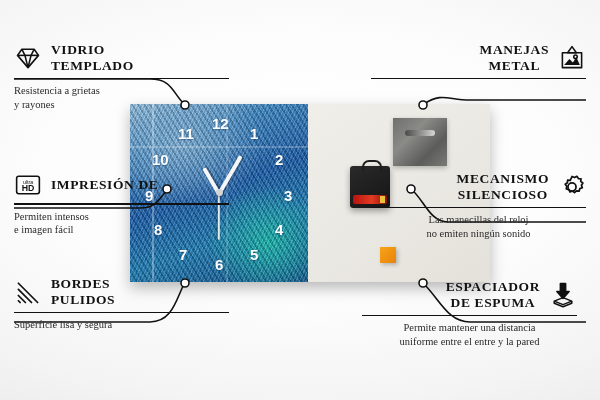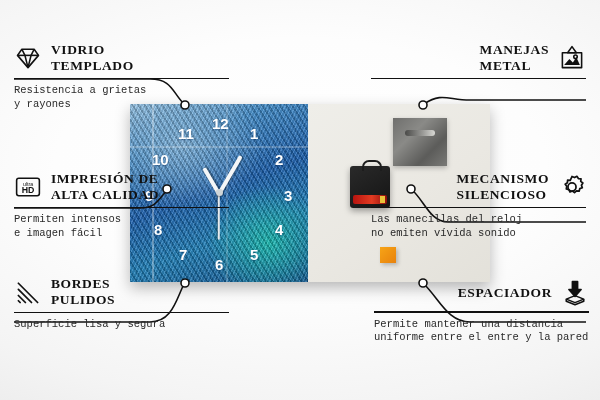--- a/index.html
+++ b/index.html
@@ -50,27 +50,27 @@
   .movement-loop{position:absolute;left:12px;top:-6px;width:16px;height:9px;
     border:2px solid #1d1d1d;border-bottom:none;border-radius:7px 7px 0 0;}
   .battery{position:absolute;left:3px;bottom:4px;width:34px;height:9px;border-radius:2px;
     background:linear-gradient(90deg,#b8140f 0%,#e23b22 55%,#8d0f0b 100%);}
   .battery-tip{position:absolute;right:2px;top:1px;width:5px;height:7px;background:#e8c23a;}
   .spacer{position:absolute;left:72px;top:143px;width:16px;height:16px;
     background:linear-gradient(135deg,#f7a417,#e8820c);box-shadow:2px 2px 4px rgba(0,0,0,.22);}
   
   .callout{position:absolute;width:215px;}
   .callout.left{text-align:left;}
-  .callout.right{text-align:left;}
+  .callout.right{text-align:center;}
   .c-head{display:flex;align-items:center;gap:9px;}
   .callout.right .c-head{justify-content:flex-end;}
   .c-title{font-family:"Liberation Serif",serif;font-weight:bold;font-size:13.5px;
     letter-spacing:.6px;color:#111;line-height:1.18;text-transform:uppercase;}
   .c-rule{height:1.6px;background:#111;margin:4px 0 5px;}
-  .c-sub{font-family:Liberation Mono, monospace;font-size:10.5px;color:#2a2a2a;line-height:1.32;}
+  .c-sub{font-family:Liberation Serif, serif;font-size:10.5px;color:#2a2a2a;line-height:1.32;}
   .c-icon{width:28px;height:28px;flex:0 0 28px;}
   .c-icon svg{display:block;width:28px;height:28px;}
   .lines{position:absolute;inset:0;pointer-events:none;}
 </style>
 </head>
 <body>
 
 <div id="stage">
 
   <div class="photo">
@@ -155,21 +155,20 @@
     <div class="c-head">
       <span class="c-icon">
         <svg viewBox="0 0 32 32">
           <rect x="3" y="6" width="26" height="20" rx="2.5" fill="none" stroke="#111" stroke-width="1.8"></rect>
           <text x="16" y="14.5" text-anchor="middle" font-family="Liberation Sans, sans-serif" font-size="6" fill="#111">ultra</text>
           <text x="16" y="23" text-anchor="middle" font-family="Liberation Sans, sans-serif" font-size="10" font-weight="bold" fill="#111">HD</text>
         </svg>
       </span>
       <span class="c-title">
         <span>IMPRESIÓN DE</span><br>
-        <span>ALTA CALIDAD</span>
       </span>
     </div>
     <div class="c-rule"></div>
     <div class="c-sub">
       <span>Permiten intensos</span><br>
       <span>e imagen fácil</span>
     </div>
   </div>
 
   <div class="callout left" style="left:14px;top:276px;">
@@ -226,28 +225,29 @@
             <g fill="none" stroke="#111" stroke-width="2" stroke-linejoin="round">
           <path d="M16 4 l3 1.2 2.6-1.4 1.7 2.6 3 .2 -.3 3 2.4 1.8 -1.6 2.6 1 2.9 -2.9 1 -.8 2.9 -3-.4 -2.2 2 -2.4-1.8 -2.8 1.1 -1.3-2.7 -2.9-.8 .5-3 -1.8-2.4 2.5-1.7 .3-3 3 .4z"></path>
           <circle cx="16" cy="16" r="4.6"></circle>
         </g>
           </svg>
       </span>
     </div>
     <div class="c-rule"></div>
     <div class="c-sub">
       <span>Las manecillas del reloj</span><br>
-      <span>no emiten vívida sonido</span>
-    </div>
-  </div>
-
-  <div class="callout right" style="left:374px;top:279px;">
+      <span>no emiten ningún sonido</span>
+    </div>
+  </div>
+
+  <div class="callout right" style="left:362px;top:279px;">
     <div class="c-head">
       <span class="c-title">
         <span>ESPACIADOR</span><br>
+        <span>DE ESPUMA</span>
       </span>
       <span class="c-icon">
         <svg viewBox="0 0 32 32">
             <g fill="none" stroke="#111" stroke-width="1.8" stroke-linejoin="round">
           <path d="M13 3 h6 v9 h4 l-7 8 -7-8 h4 z" fill="#111"></path>
           <path d="M16 19 l10 4 -10 4 -10-4 z"></path>
           <path d="M6 23 v2.5 l10 4 10-4 V23"></path>
         </g>
           </svg>
       </span>

